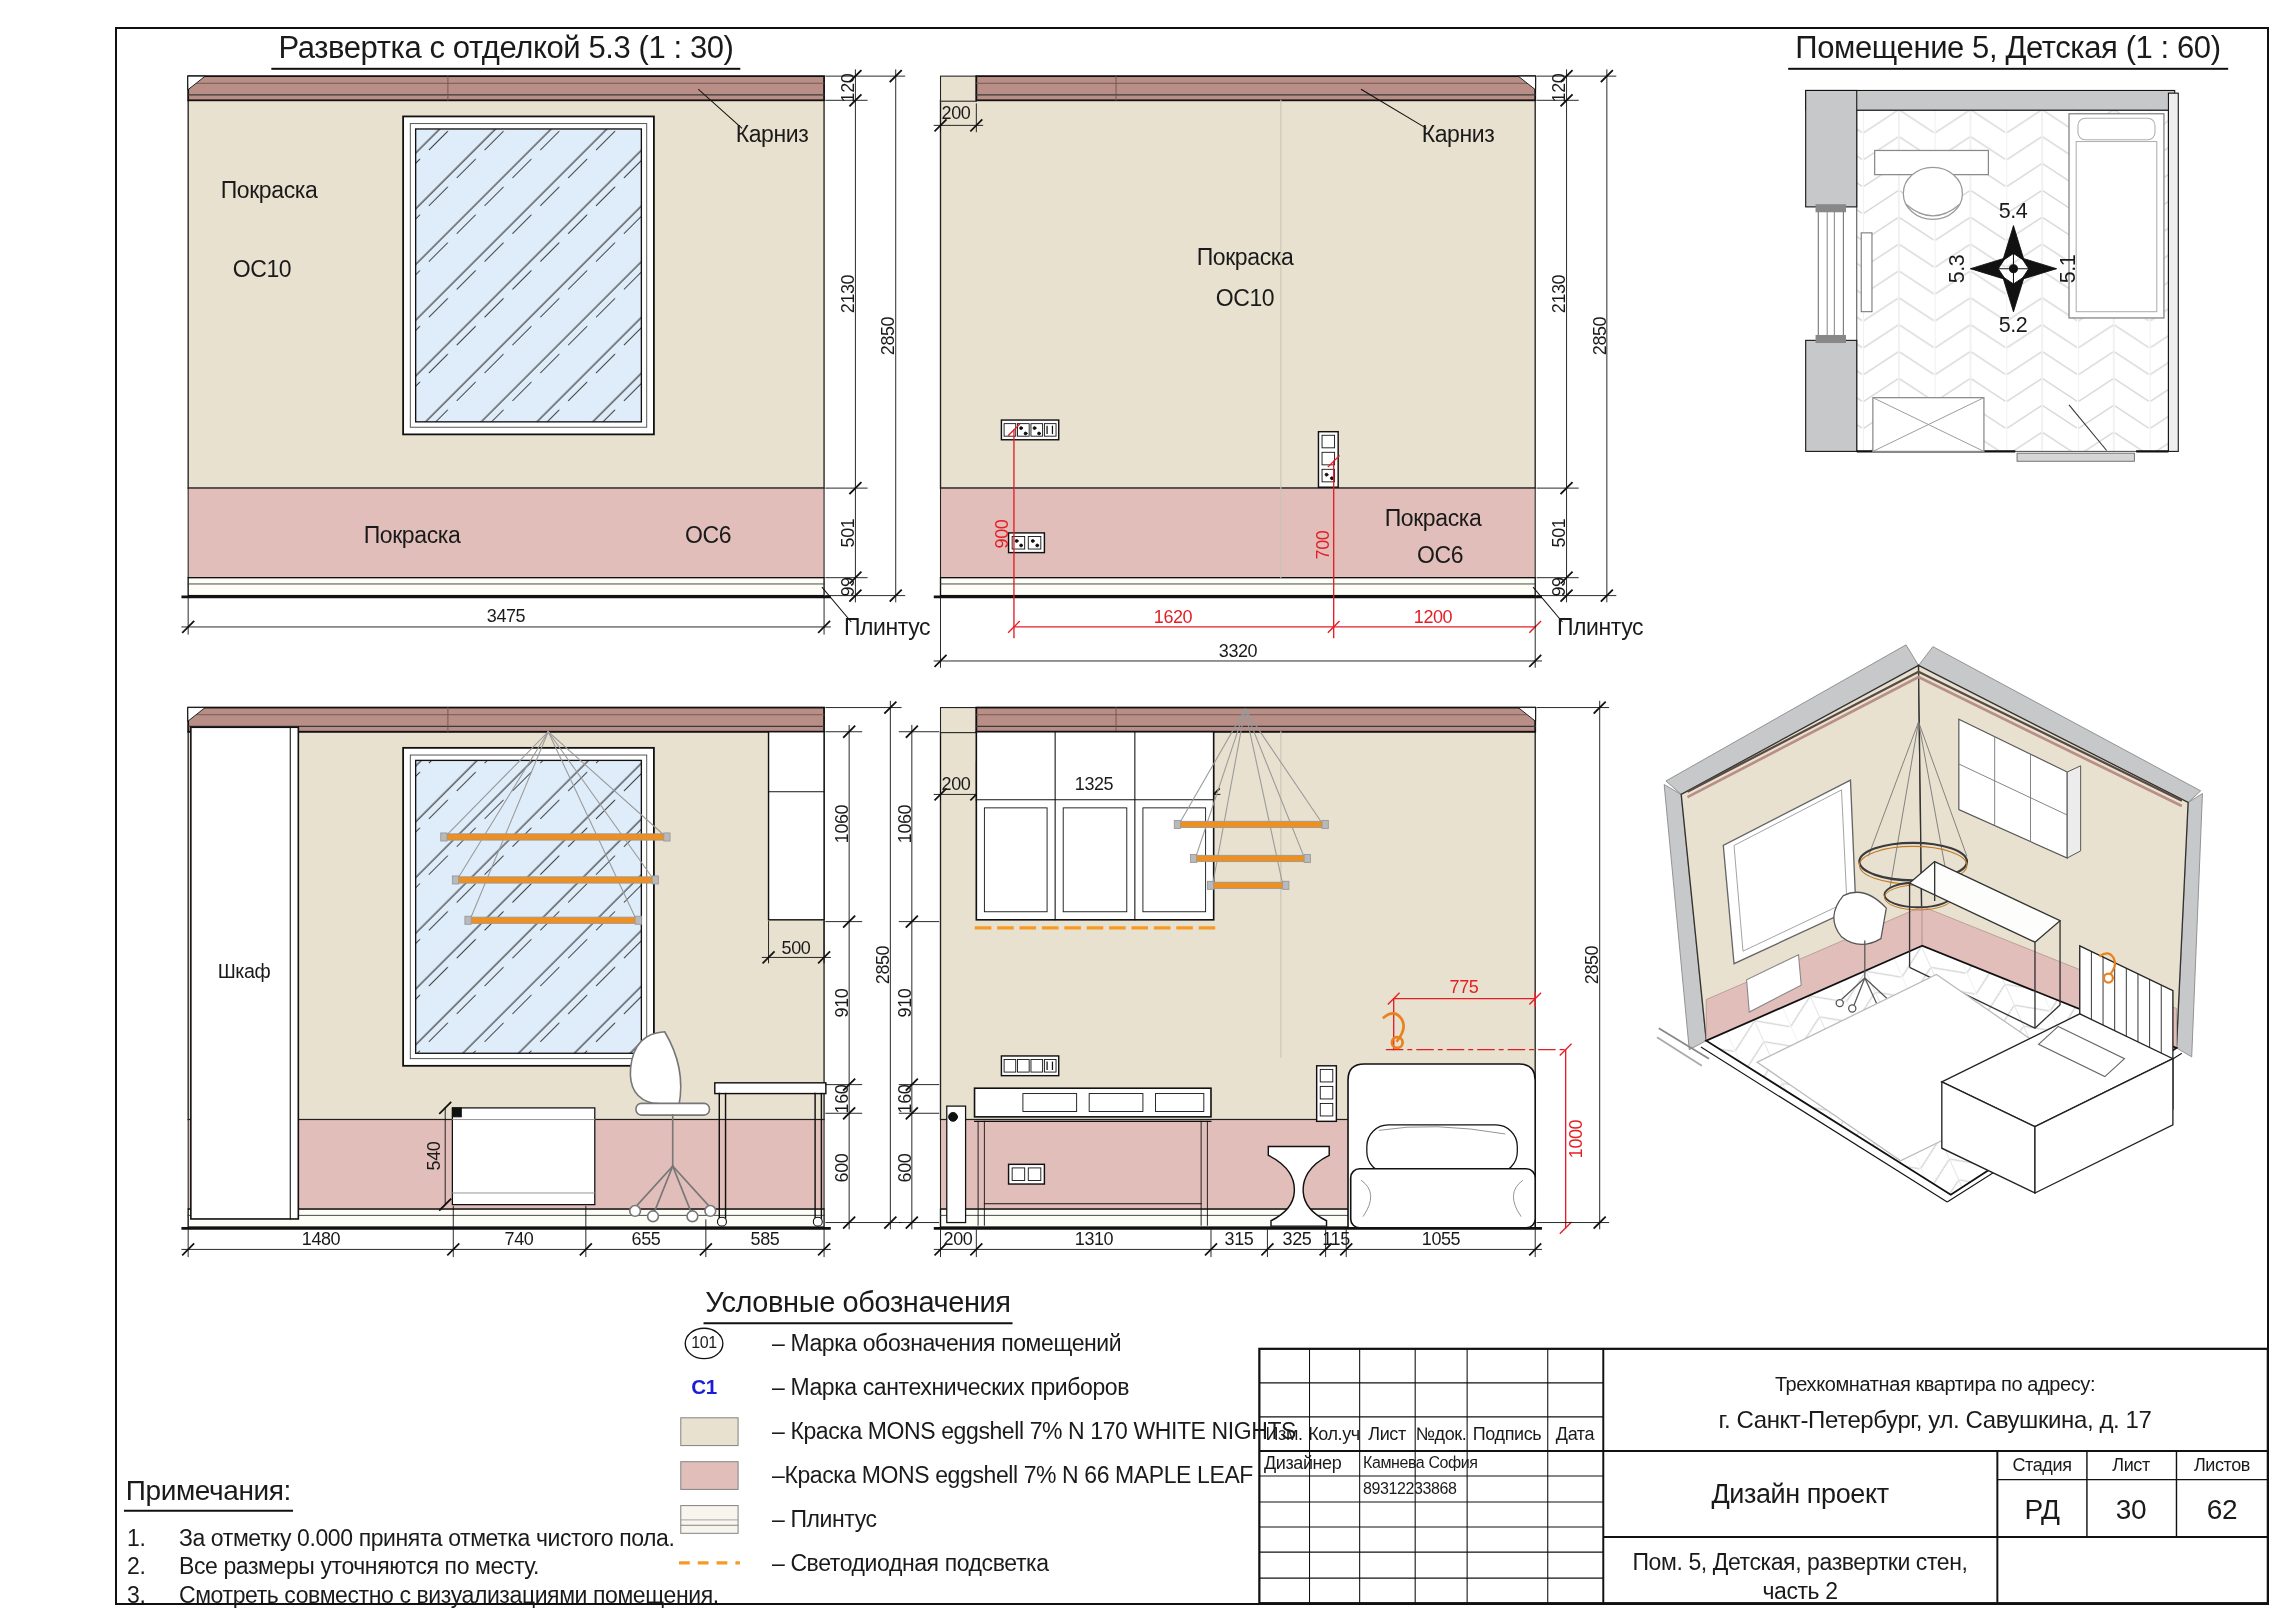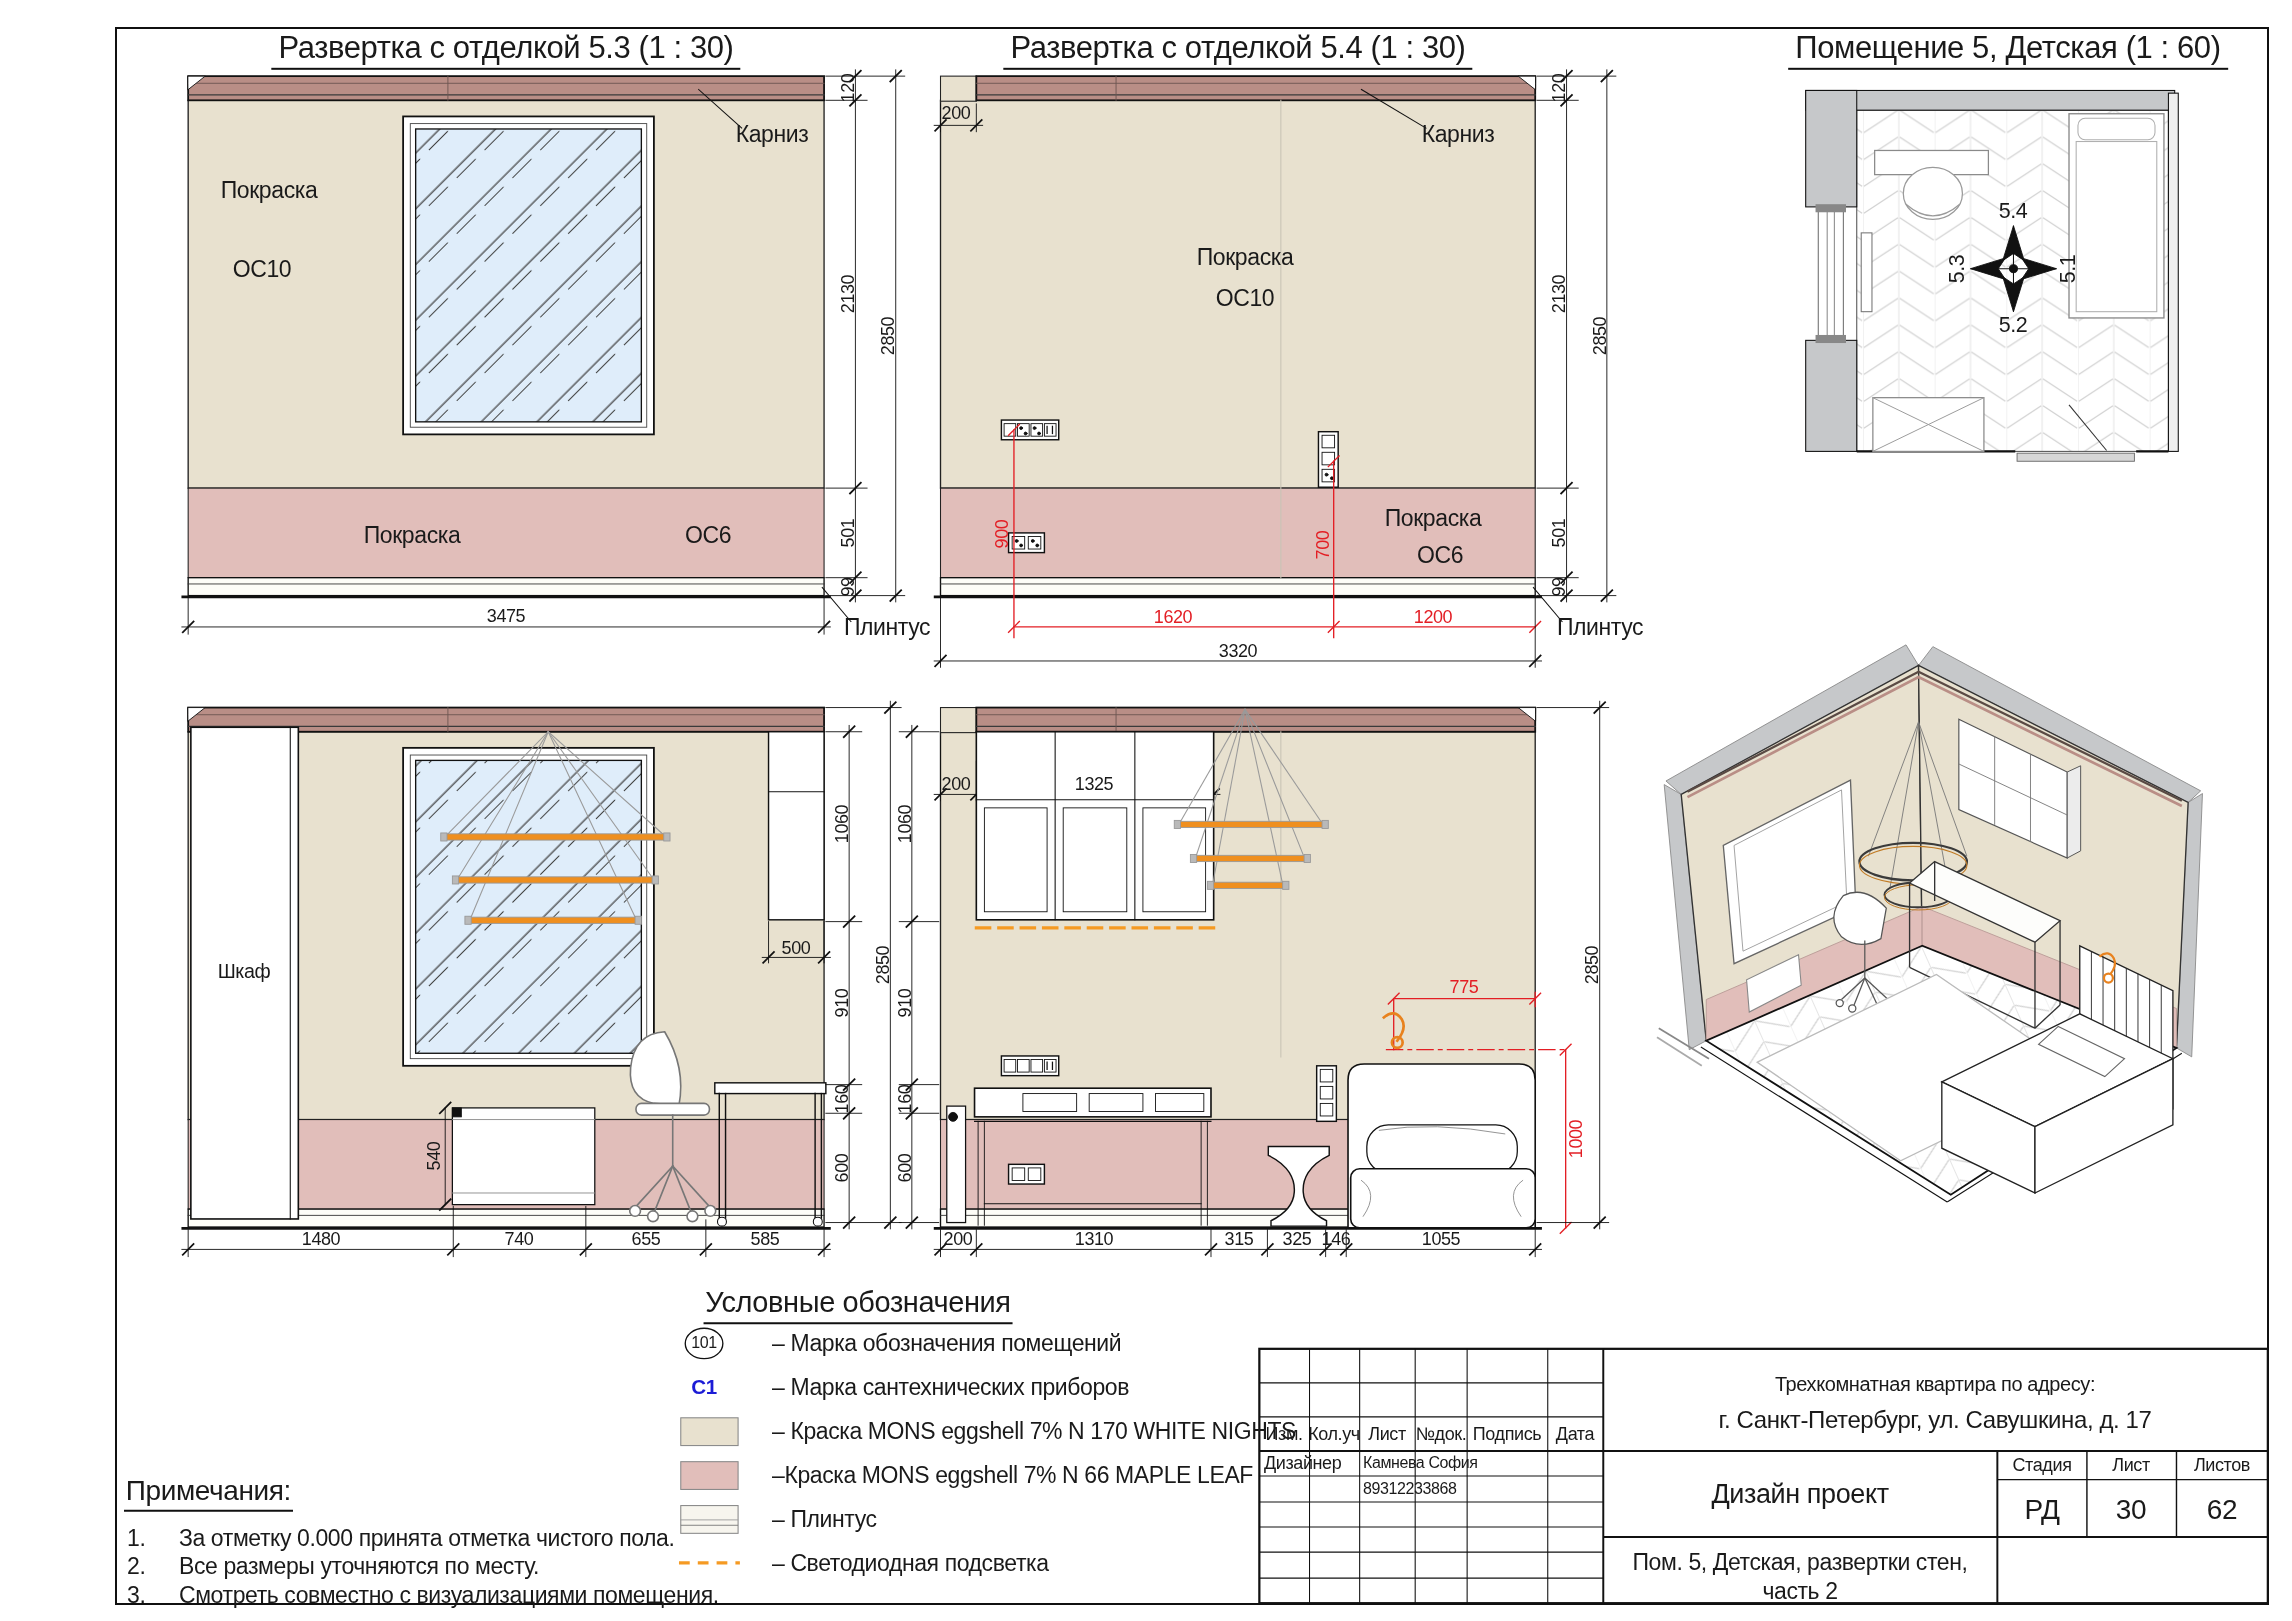--- a/index.html
+++ b/index.html
@@ -628,21 +628,20 @@
       <line x1="1790" y1="1506" x2="1790" y2="1790" stroke-width="2.2"></line>
       <line x1="1790" y1="1716" x2="2532" y2="1716" stroke-width="2.2"></line>
       <line x1="2230" y1="1620" x2="2230" y2="1790" stroke-width="2.2"></line>
       <line x1="2330" y1="1620" x2="2330" y2="1716" stroke-width="1.6"></line>
       <line x1="2430" y1="1620" x2="2430" y2="1716" stroke-width="1.6"></line>
       <line x1="2230" y1="1652" x2="2532" y2="1652" stroke-width="1.2"></line>
     </g>
   </svg>
 
   <span class="lbl title" style="left:506px;top:51px">Развертка с отделкой 5.3 (1 : 30)</span>
-  <span class="lbl title" style="left:1238px;top:51px">Развертка с отделкой 5.4 (1 : 30)</span>
   <span class="lbl title" style="left:2008px;top:51px">Помещение 5, Детская (1 : 60)</span>
 
   <span class="lbl" style="left:269px;top:190px">Покраска</span>
   <span class="lbl" style="left:262px;top:269px">ОС10</span>
   <span class="lbl" style="left:412px;top:535px">Покраска</span>
   <span class="lbl" style="left:708px;top:535px">ОС6</span>
   <span class="lbl" style="left:772px;top:134px">Карниз</span>
   <span class="lbl dim vert" style="left:848px;top:88px">120</span>
   <span class="lbl dim vert" style="left:848px;top:294px">2130</span>
   <span class="lbl dim vert" style="left:888px;top:336px">2850</span>
@@ -693,21 +692,21 @@
   <span class="lbl dim vert" style="left:905px;top:1003px">910</span>
   <span class="lbl dim vert" style="left:905px;top:1099px">160</span>
   <span class="lbl dim vert" style="left:905px;top:1168px">600</span>
   <span class="lbl dim vert" style="left:1592px;top:965px">2850</span>
   <span class="lbl dim red" style="left:1464px;top:987px">775</span>
   <span class="lbl dim vert red" style="left:1576px;top:1139px">1000</span>
   <span class="lbl dim" style="left:958px;top:1239px">200</span>
   <span class="lbl dim" style="left:1094px;top:1239px">1310</span>
   <span class="lbl dim" style="left:1239px;top:1239px">315</span>
   <span class="lbl dim" style="left:1297px;top:1239px">325</span>
-  <span class="lbl dim" style="left:1336px;top:1239px">146</span>
+  <span class="lbl dim" style="left:1336px;top:1239px">115</span>
   <span class="lbl dim" style="left:1441px;top:1239px">1055</span>
 
   <span class="lbl h-underline" style="left:858px;top:1306px">Условные обозначения</span>
   <span class="lbl tiny" style="left:704px;top:1343px">101</span>
   <span class="lbl blue" style="left:704px;top:1387px;font-size:20.6px">С1</span>
   <span class="lbl-l" style="left:772px;top:1343px">– Марка обозначения помещений</span>
   <span class="lbl-l" style="left:772px;top:1387px">– Марка сантехнических приборов</span>
   <span class="lbl-l" style="left:772px;top:1431px">– Краска MONS eggshell 7% N 170 WHITE NIGHTS</span>
   <span class="lbl-l" style="left:772px;top:1475px">–Краска MONS eggshell 7% N 66 MAPLE LEAF</span>
   <span class="lbl-l" style="left:772px;top:1519px">– Плинтус</span>

